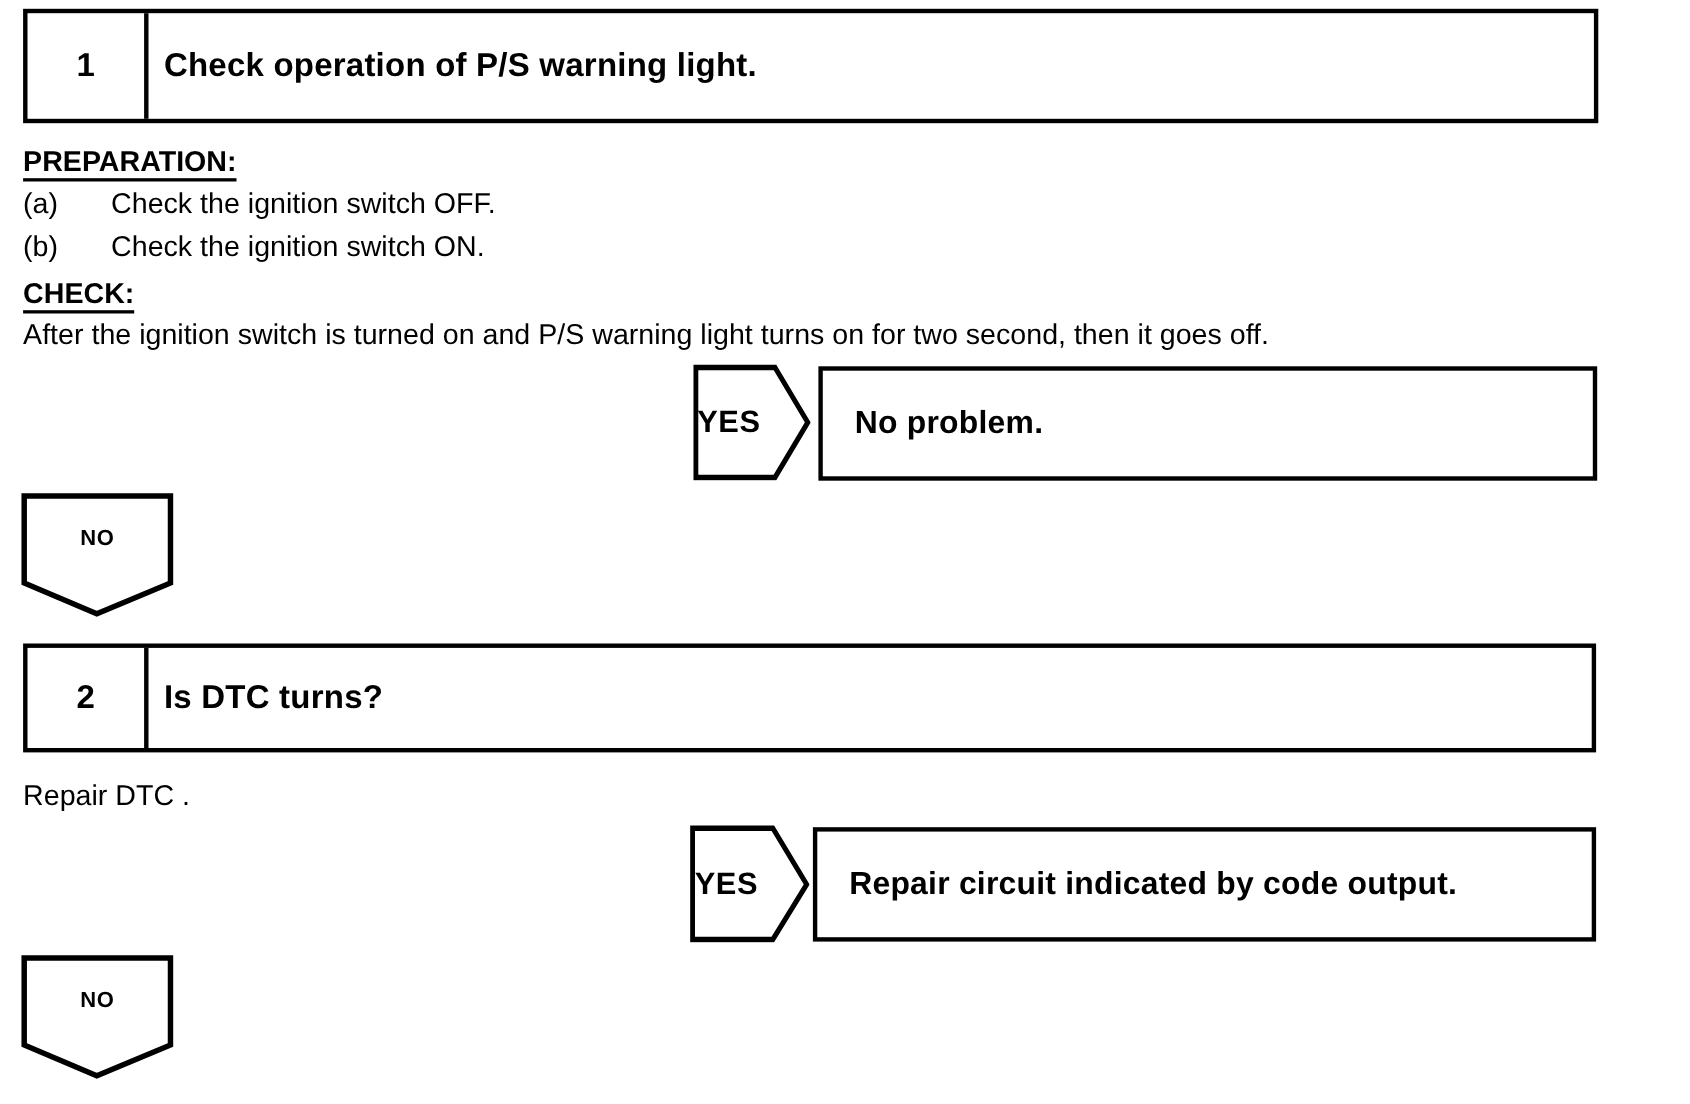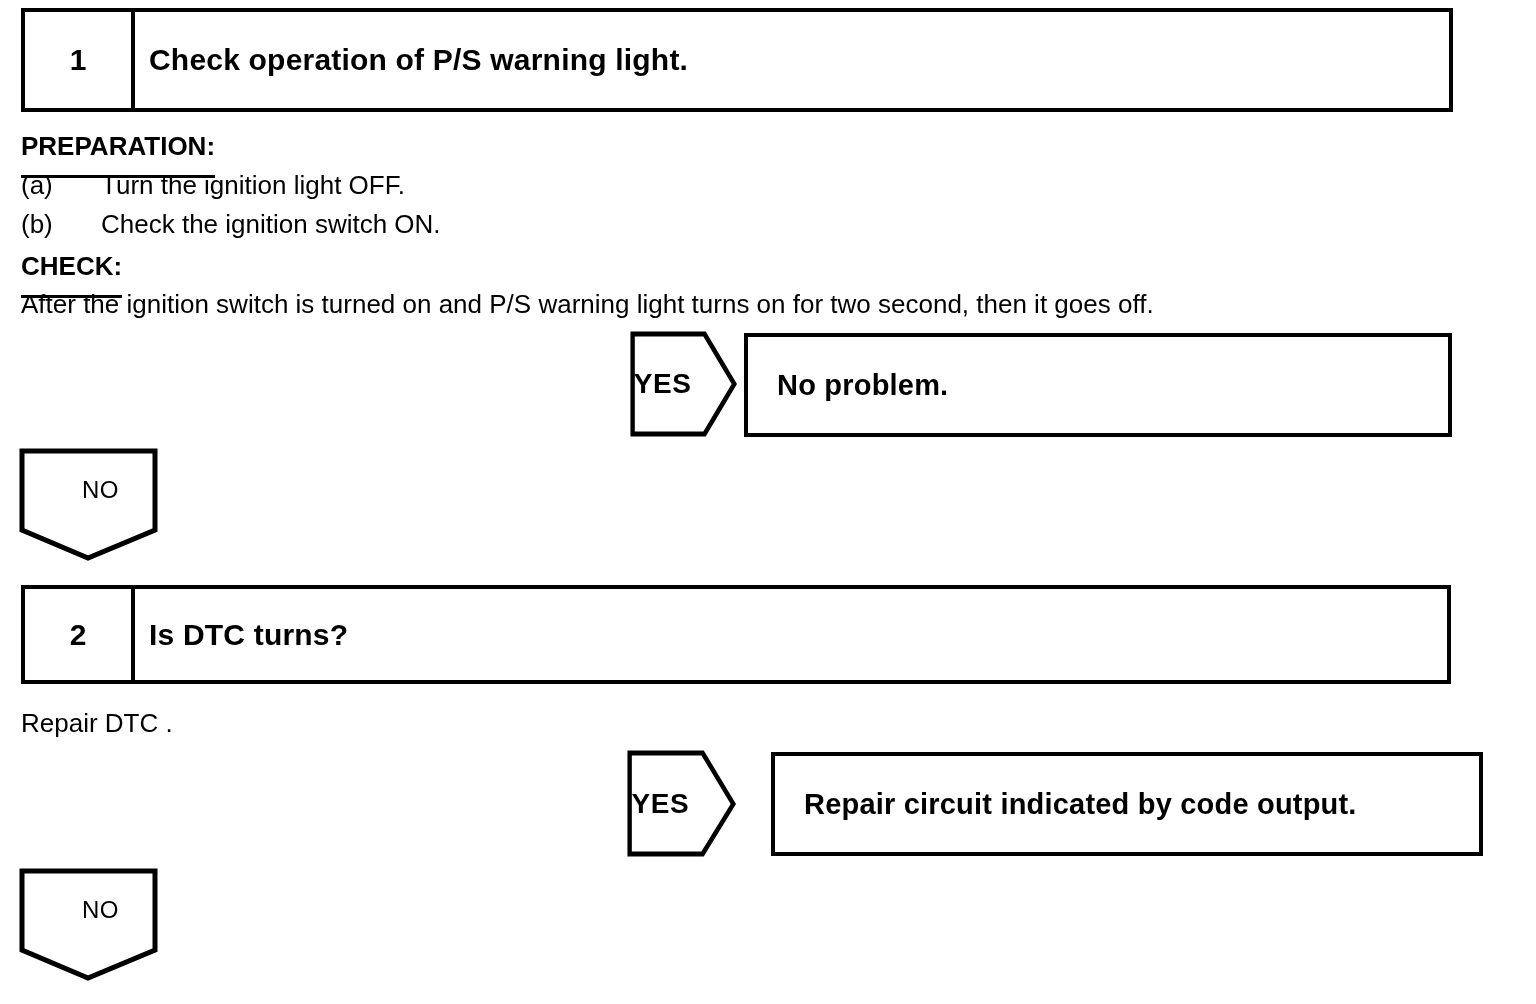--- a/index.html
+++ b/index.html
@@ -51,21 +51,21 @@
   .text-block {
     position: absolute;
     font-size: 26px;
     line-height: 39px;
     white-space: nowrap;
   }
   .hdr-underline {
     font-weight: bold;
     display: inline-block;
     border-bottom: 3px solid #000;
-    padding-bottom: 14px;
+    padding-bottom: 1px;
     line-height: 30px;
   }
   .sub-line {
     display: block;
     white-space: nowrap;
   }
   .sub-label {
     display: inline-block;
     width: 80px;
   }
@@ -106,24 +106,23 @@
   }
   .no-label {
     position: absolute;
     top: 0;
     left: 0;
     width: 100%;
     height: 74%;
     display: flex;
     align-items: center;
     justify-content: center;
-    font-size: 24px;
-    font-weight: normal;
+    font-size: 20px;
+    font-weight: bold;
     letter-spacing: 0.5px;
-    margin-left: 12px;
   }
 
   
   .result-box {
     position: absolute;
     border: 4px solid #000;
     box-sizing: border-box;
     background: #fff;
     display: flex;
     align-items: center;
@@ -140,21 +139,21 @@
   <div class="step-num">1</div>
   <div class="step-title">Check operation of P/S warning light.</div>
 </div>
 
 <div class="text-block" style="left:21px; top:127px;">
   <span class="hdr-underline">PREPARATION:</span>
 </div>
 
 <div class="text-block" style="left:21px; top:166px;">
   <span class="sub-line">
-    <span class="sub-label">(a)</span><span>Turn the ignition light OFF.</span>
+    <span class="sub-label">(a)</span><span>Check the ignition switch OFF.</span>
   </span>
   <span class="sub-line">
     <span class="sub-label">(b)</span><span>Check the ignition switch ON.</span>
   </span>
 </div>
 
 <div class="text-block" style="left:21px; top:247px;">
   <span class="hdr-underline">CHECK:</span>
 </div>
 
@@ -189,21 +188,21 @@
   <span>Repair DTC .</span>
 </div>
 
 <div class="yes-arrow" style="left:612px; top:750px; width:124px; height:107px;">
   <svg viewBox="0 0 124 107" preserveAspectRatio="none" aria-hidden="true">
     <polygon points="3,3 86,3 121,54 86,104 3,104" fill="#ffffff" stroke="#000000" stroke-width="5" stroke-linejoin="miter"></polygon>
   </svg>
   <span class="yes-label">YES</span>
 </div>
 
-<div class="result-box" style="left:739px; top:752px; width:712px; height:104px;margin-left:32px;">
+<div class="result-box" style="left:739px; top:752px; width:712px; height:104px;">
   <span>Repair circuit indicated by code output.</span>
 </div>
 
 <div class="no-arrow" style="left:19px; top:868px; width:139px; height:113px;">
   <svg viewBox="0 0 139 113" preserveAspectRatio="none" aria-hidden="true">
     <polygon points="3,3 136,3 136,82 69,110 3,82" fill="#ffffff" stroke="#000000" stroke-width="5" stroke-linejoin="miter"></polygon>
   </svg>
   <span class="no-label">NO</span>
 </div>
 

